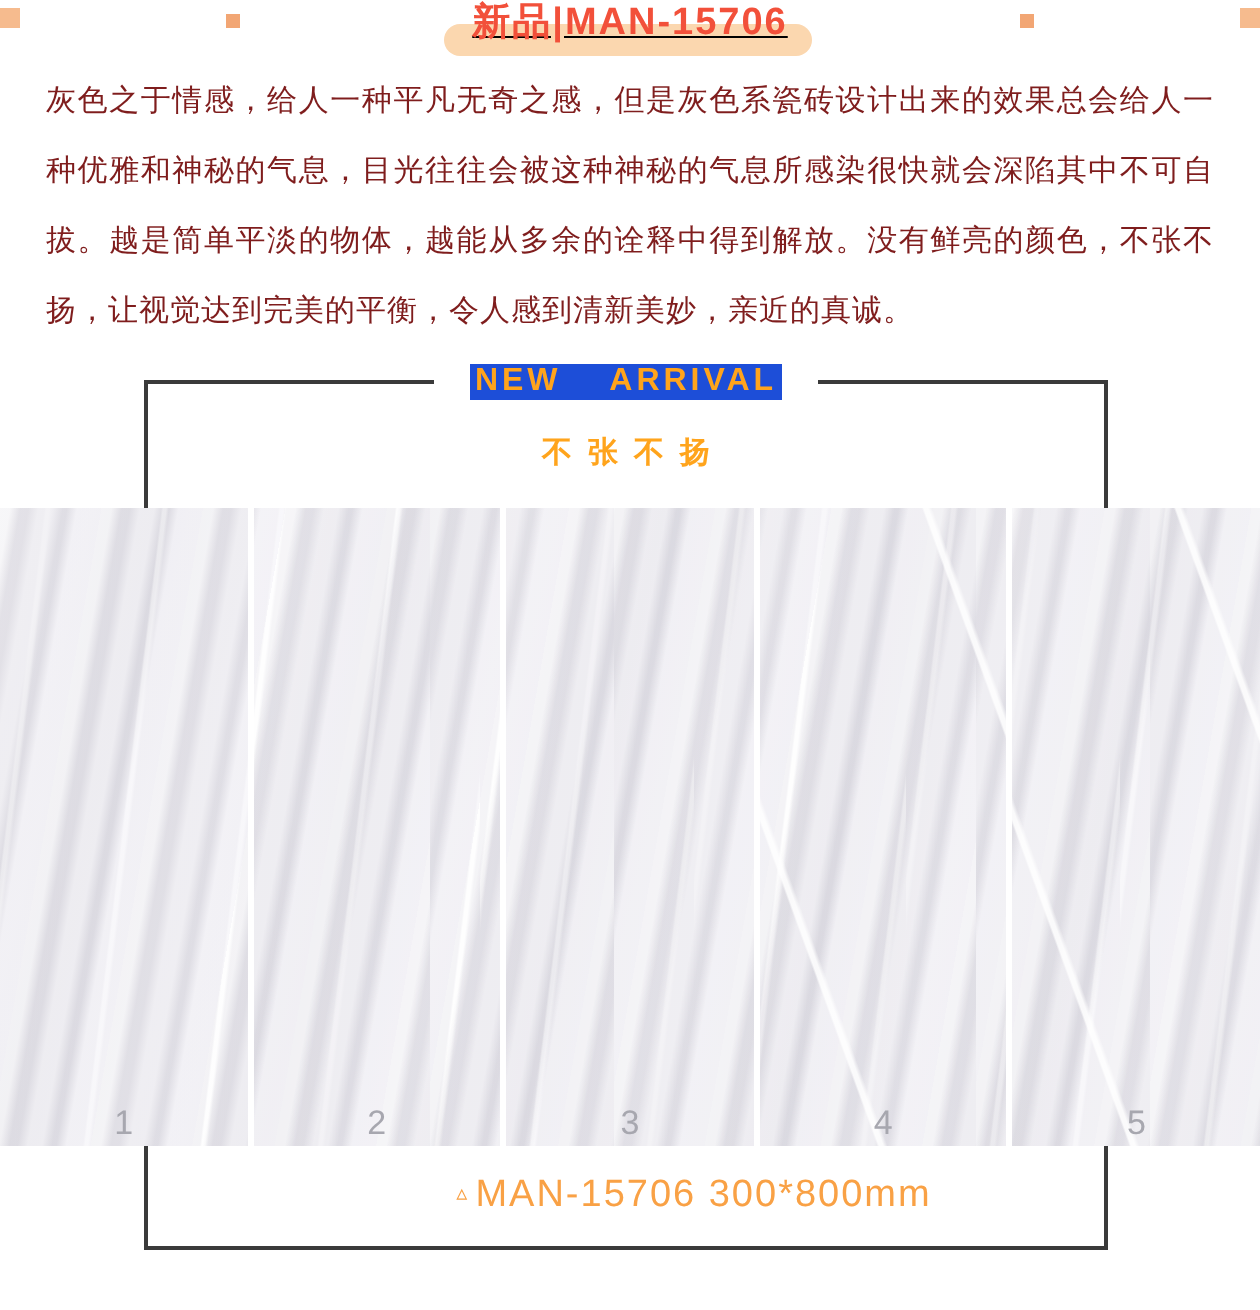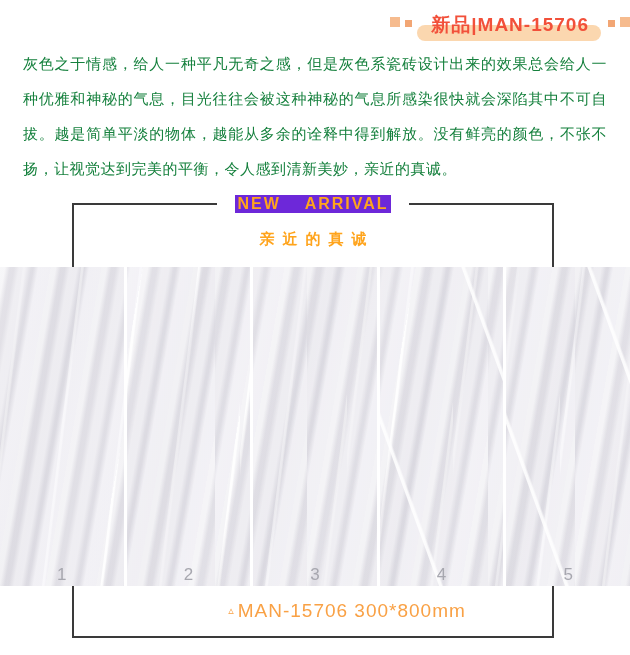--- a/index.html
+++ b/index.html
@@ -3,57 +3,57 @@
 <meta charset="utf-8">
 <style>
   html,body{margin:0;padding:0;}
   body{
     width:630px;height:655px;overflow:hidden;background:#ffffff;position:relative;
     font-family:"Liberation Sans","DejaVu Sans",sans-serif;
   }
 
   
   .badge-row{
-    display:flex;justify-content:flex-end;align-items:flex-start;
-    padding-top:13px;gap:5px;
+    display:flex;justify-content:space-between;align-items:flex-start;
+    padding-top:0;gap:5px;text-decoration:underline;
   }
   .sq{display:block;}
   .sq-big{width:10px;height:10px;background:#F6BB8E;margin-top:4px;}
   .sq-small{width:7px;height:7px;background:#F2A674;margin-top:7px;}
   .badge-text-wrap{position:relative;margin:0 14px;z-index:0;}
   .badge-pill{
     position:absolute;left:-14px;right:-12px;top:12px;height:16px;
     background:#FBD7AF;border-radius:9px;z-index:-1;
   }
   .badge-title{
     font-size:19px;font-weight:bold;color:#F2503A;letter-spacing:1px;
     line-height:23px;white-space:nowrap;
   }
 
   
   .intro{
     margin:10px 23px 0 23px;
     font-size:15px;line-height:35px;letter-spacing:0.5px;
-    color:#15803d;text-align:justify;
+    color:#7f1d1d;text-align:justify;
   }
 
   
   .showcase{position:relative;margin-top:18px;height:434px;}
   .frame{
     position:absolute;left:72px;top:0;width:482px;height:434px;
     border:2px solid #3A3A3A;border-top:none;box-sizing:border-box;z-index:1;
   }
   .frame-top{
     position:absolute;left:72px;width:482px;top:0;transform:translateY(-50%);
     display:flex;align-items:center;gap:18px;z-index:3;
   }
   .frame-top .line{flex:1;height:2px;background:#3A3A3A;}
   .heading-en{
     font-size:16px;font-weight:bold;color:#FFA41C;
-    letter-spacing:2px;word-spacing:18px;white-space:nowrap;background:#6d28d9;
+    letter-spacing:2px;word-spacing:18px;white-space:nowrap;background:#1d4ed8;
     padding:0 2px;
   }
   .heading-cn{
     position:absolute;top:26px;left:72px;width:482px;text-align:center;
     font-size:15px;font-weight:bold;color:#FFA41C;
     letter-spacing:8px;text-indent:8px;z-index:3;
   }
 
   
   .tiles{
@@ -117,21 +117,21 @@
 
 <section class="showcase">
   <div class="frame"></div>
 
   <div class="frame-top">
     <span class="line"></span>
     <span class="heading-en">NEW ARRIVAL</span>
     <span class="line"></span>
   </div>
 
-  <div class="heading-cn">亲近的真诚</div>
+  <div class="heading-cn">不张不扬</div>
 
   <div class="tiles">
     <div class="tile">
       <span class="tile-num">1</span>
     </div>
     <div class="tile">
       <span class="tile-num">2</span>
     </div>
     <div class="tile">
       <span class="tile-num">3</span>

